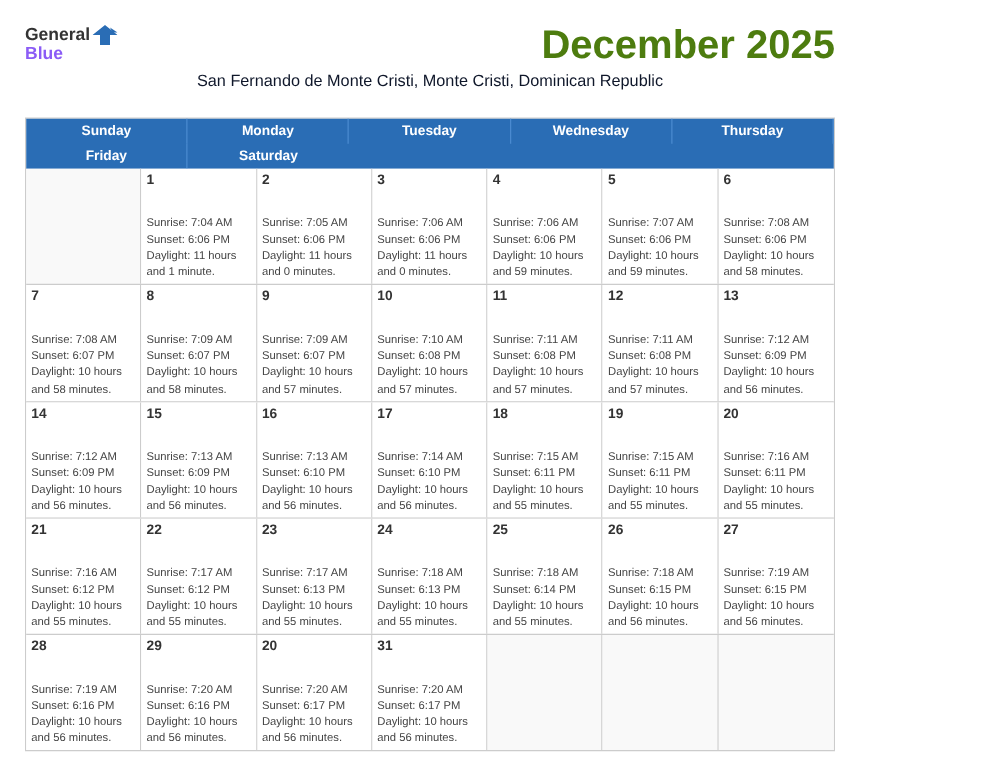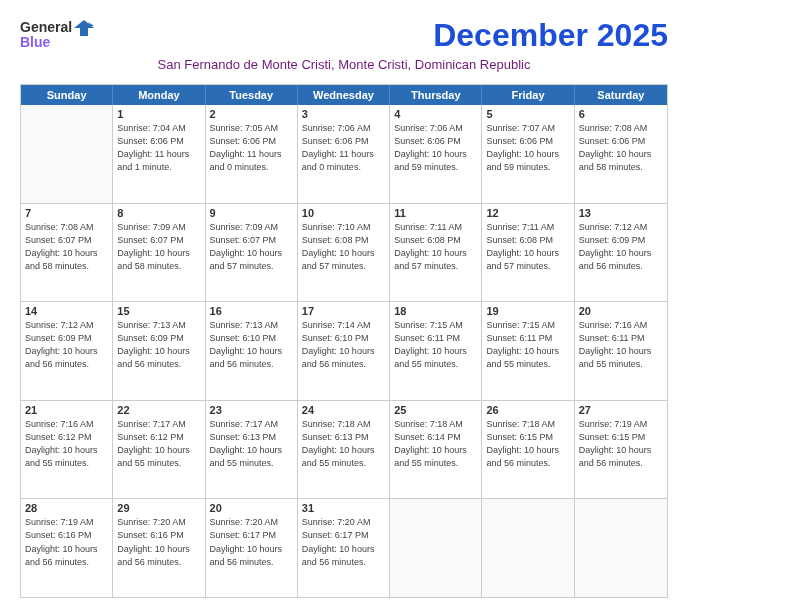--- a/index.html
+++ b/index.html
@@ -24,39 +24,39 @@
       margin-bottom: 4px;
     }
     .logo {
       display: flex;
       flex-direction: column;
       align-items: flex-start;
     }
     .month-title {
       font-size: 32px;
       font-weight: bold;
-      color: #1d4ed8;
+      color: #4d7c0f;
       text-align: right;
       line-height: 1.1;
     }
     .subtitle {
       text-align: center;
       font-size: 13px;
-      color: #701a75;
-      margin-bottom: 12px;
+      color: #0f172a;
+      margin-bottom: 22px;
     }
     .calendar {
       flex: 1;
       display: flex;
       flex-direction: column;
       border: 1px solid #ccc;
     }
     .cal-header {
       display: grid;
-      grid-template-columns: repeat(7, 1fr);
+      grid-template-columns: repeat(5, 1fr);
       background: #2a6db5;
     }
     .cal-header-cell {
       color: #fff;
       font-size: 11px;
       font-weight: bold;
       text-align: center;
       padding: 4px 2px;
       border-right: 1px solid #4a8ad0;
     }
@@ -88,20 +88,21 @@
     .day-num {
       font-size: 11px;
       font-weight: bold;
       color: #333;
       margin-bottom: 2px;
     }
     .cell-text {
       font-size: 9px;
       color: #444;
       line-height: 1.45;
+      margin-top: 20px;
     }
   </style>
 </head>
 <body>
 
 <div class="page">
   <div class="header-row">
     <div class="logo">
       <div style="display:flex;align-items:center;">
         <span style="font-size:14px;font-weight:bold;color:#333;">General</span>

